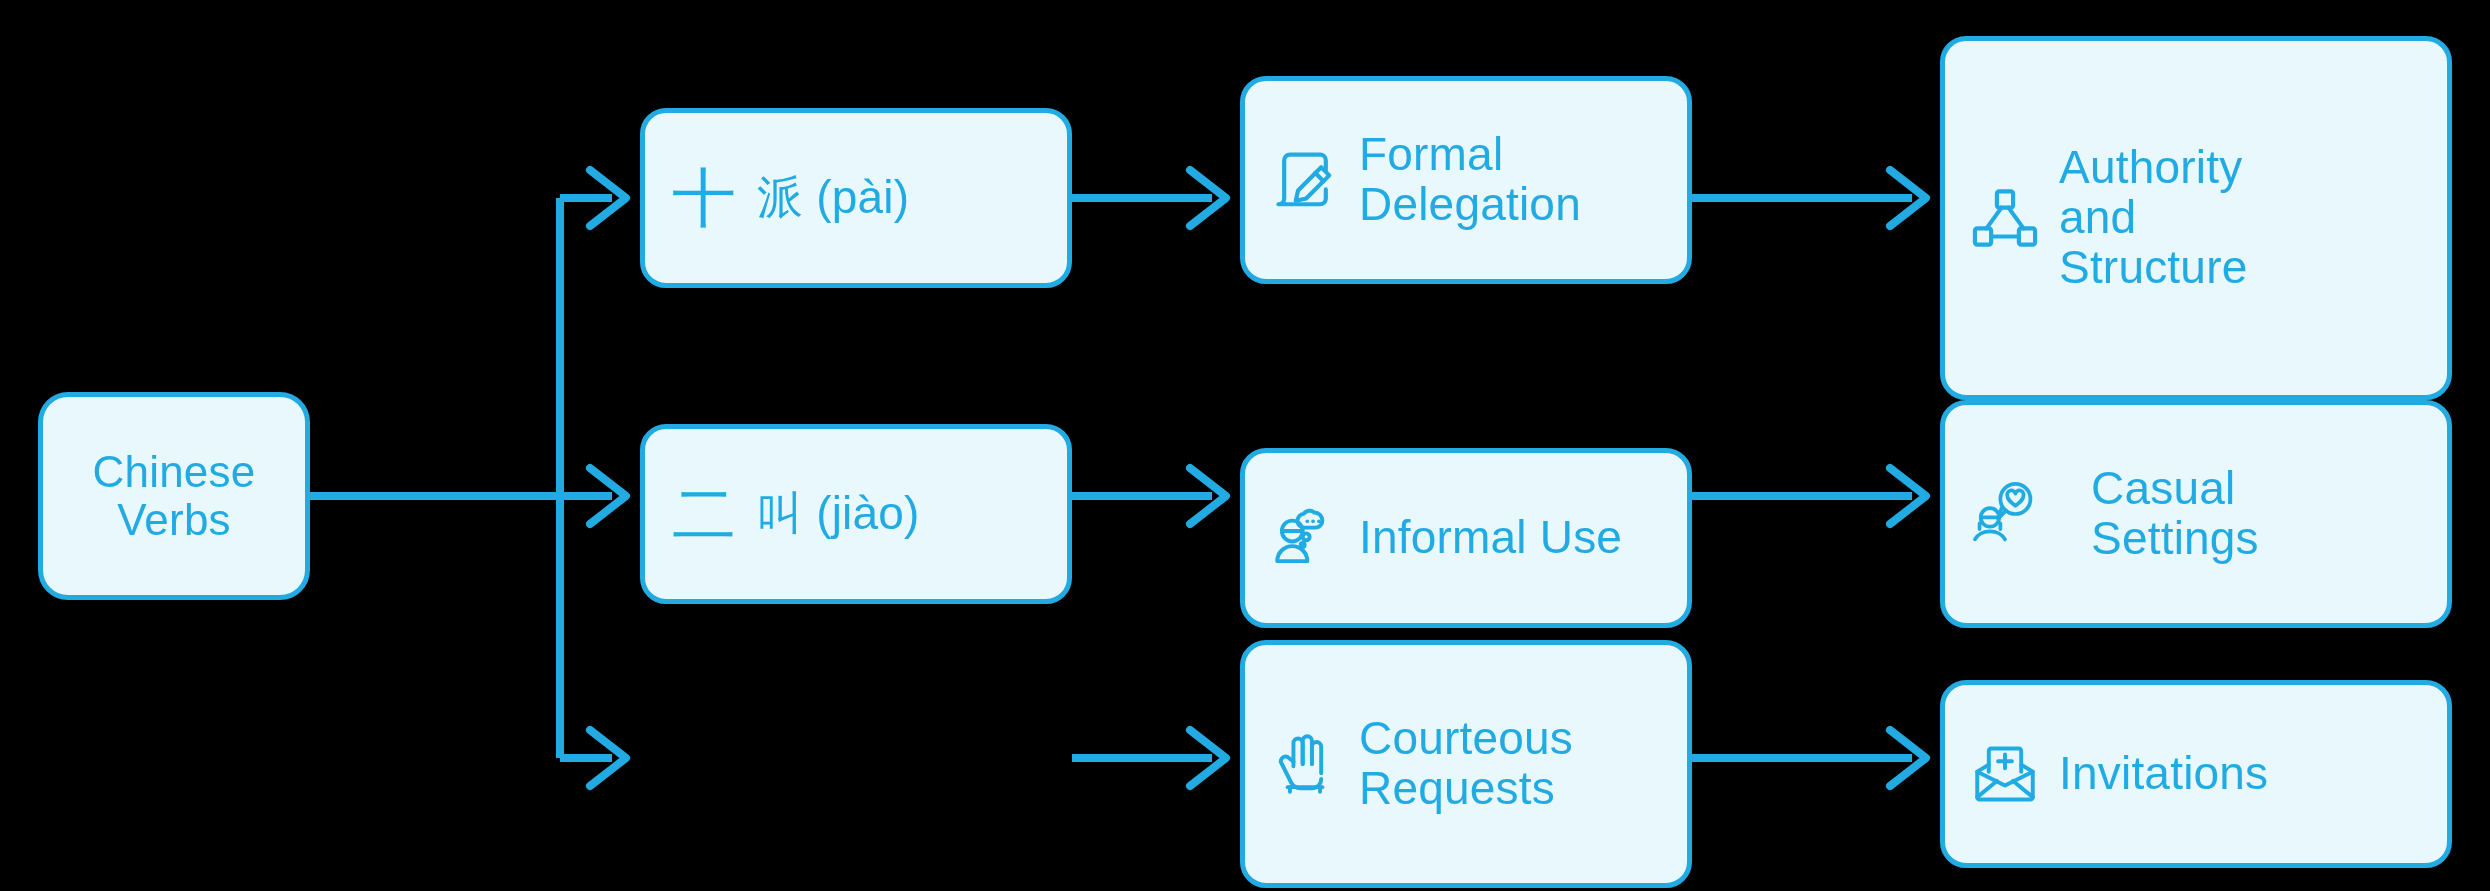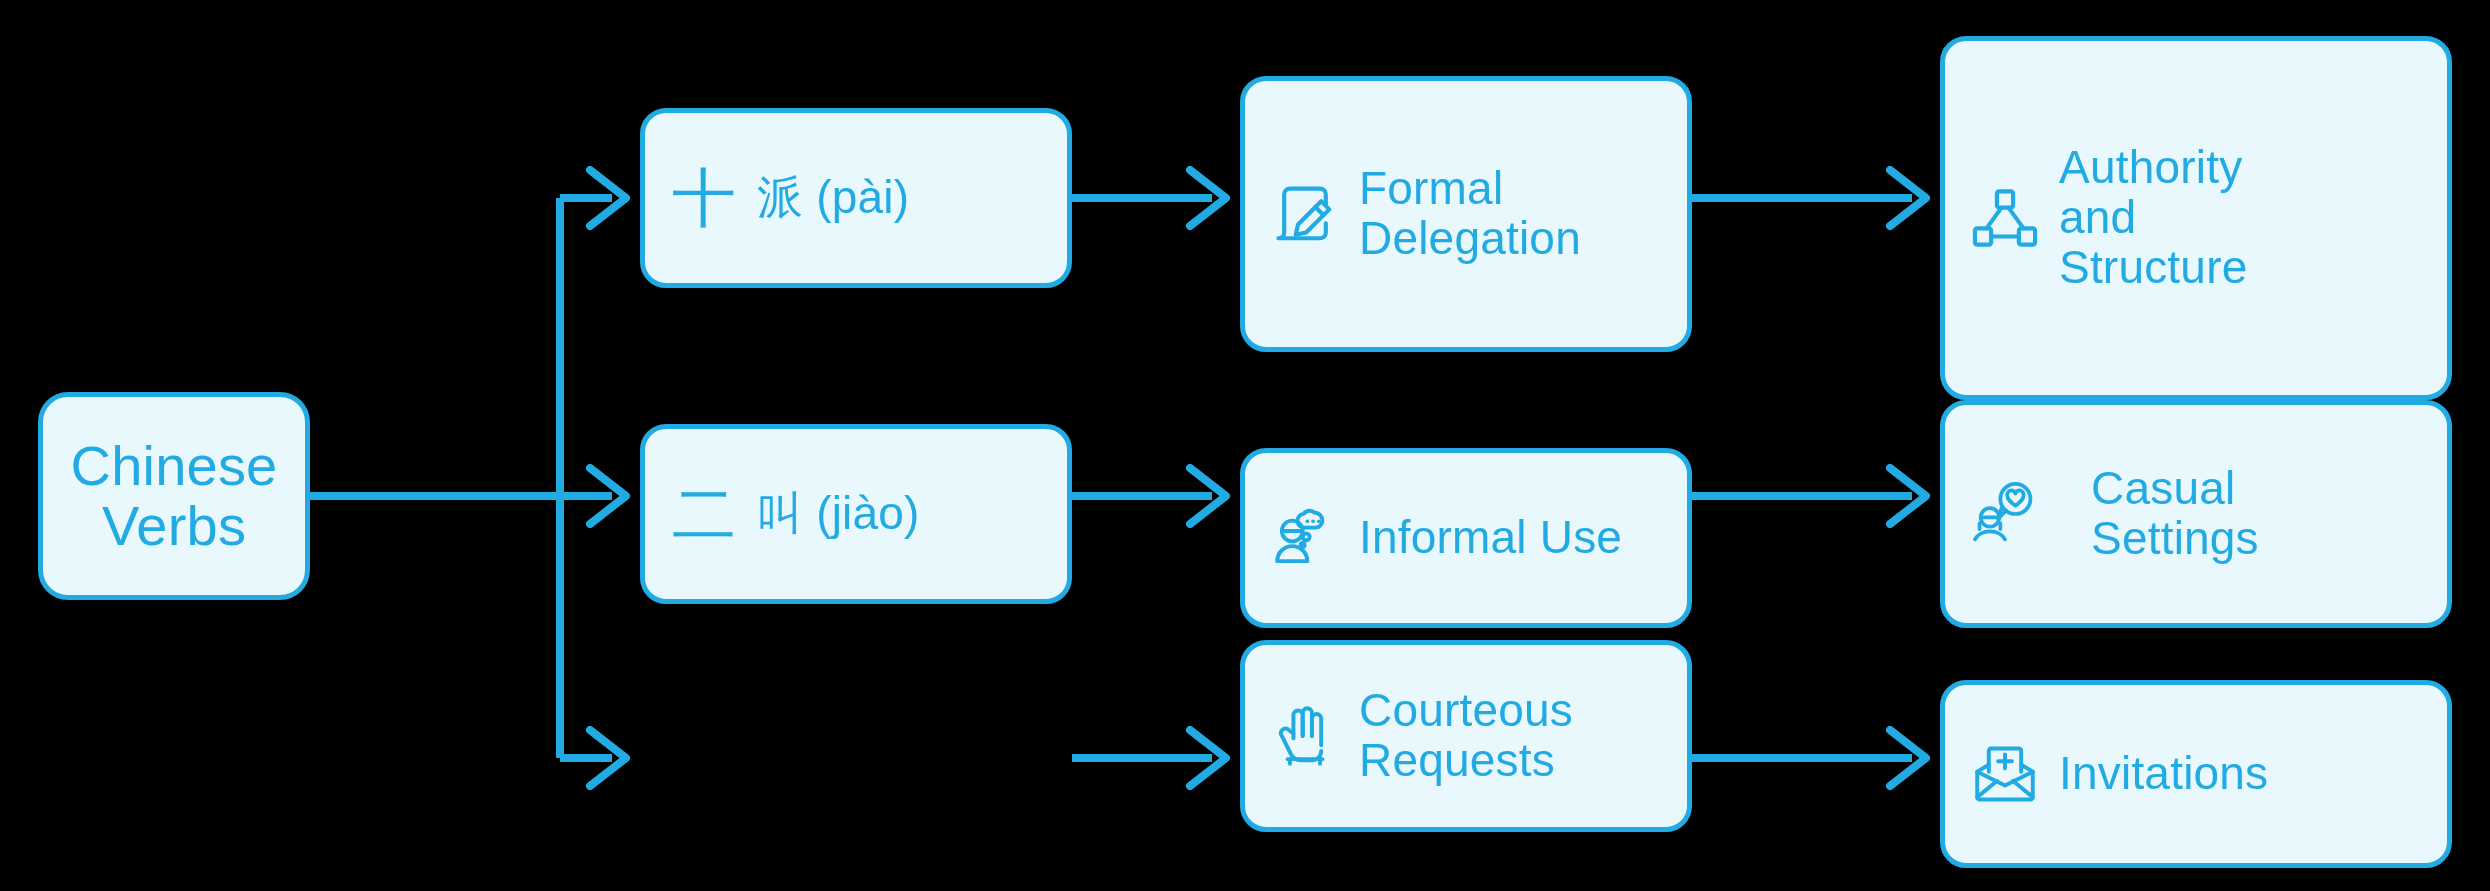--- a/index.html
+++ b/index.html
@@ -66,33 +66,33 @@
     line-height: 1;
     text-align: center;
     color: #21ABE2;
   }
 
   
   #node-root {
     left: 38px; top: 392px; width: 272px; height: 208px;
     border-radius: 30px;
   }
-  #node-root .node-label { text-align: center; font-size: 56px; }
+  #node-root .node-label { text-align: center; font-size: 44px; }
 
   
   .col1 { left: 640px; width: 432px; }
   #node-pai  { top: 108px; height: 180px; }
   #node-jiao { top: 424px; height: 180px; }
   #node-qing { top: 688px; height: 180px; }
 
   
   .col2 { left: 1240px; width: 452px; }
-  #node-formal    { top:  76px; height: 276px; }
+  #node-formal    { top:  76px; height: 208px; }
   #node-informal  { top: 448px; height: 180px; }
-  #node-courteous { top: 640px; height: 192px; }
+  #node-courteous { top: 640px; height: 248px; }
 
   
   .col3 { left: 1940px; width: 512px; }
   #node-authority { top:  36px; height: 364px; }
   #node-casual    { top: 400px; height: 228px; gap: 48px; }
   #node-invite    { top: 680px; height: 188px; }
 </style>
 </head>
 <body>
 

